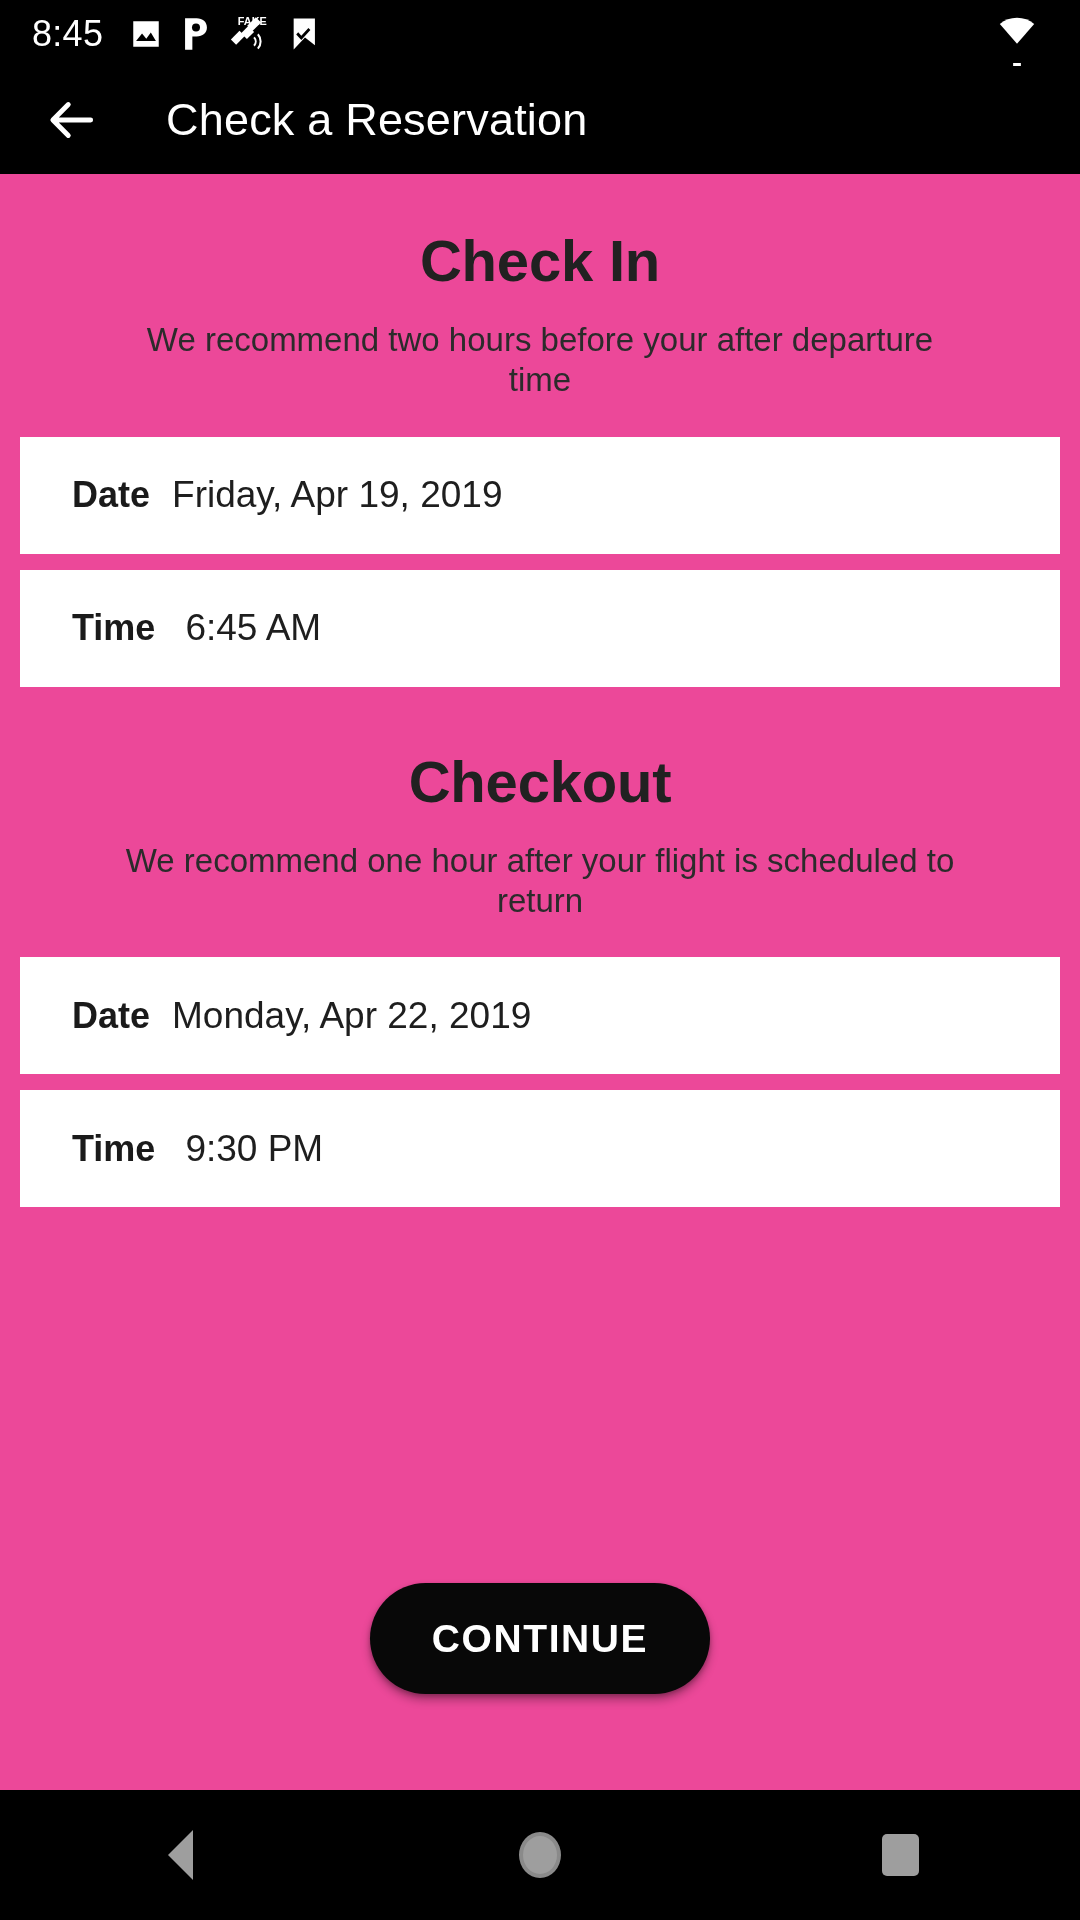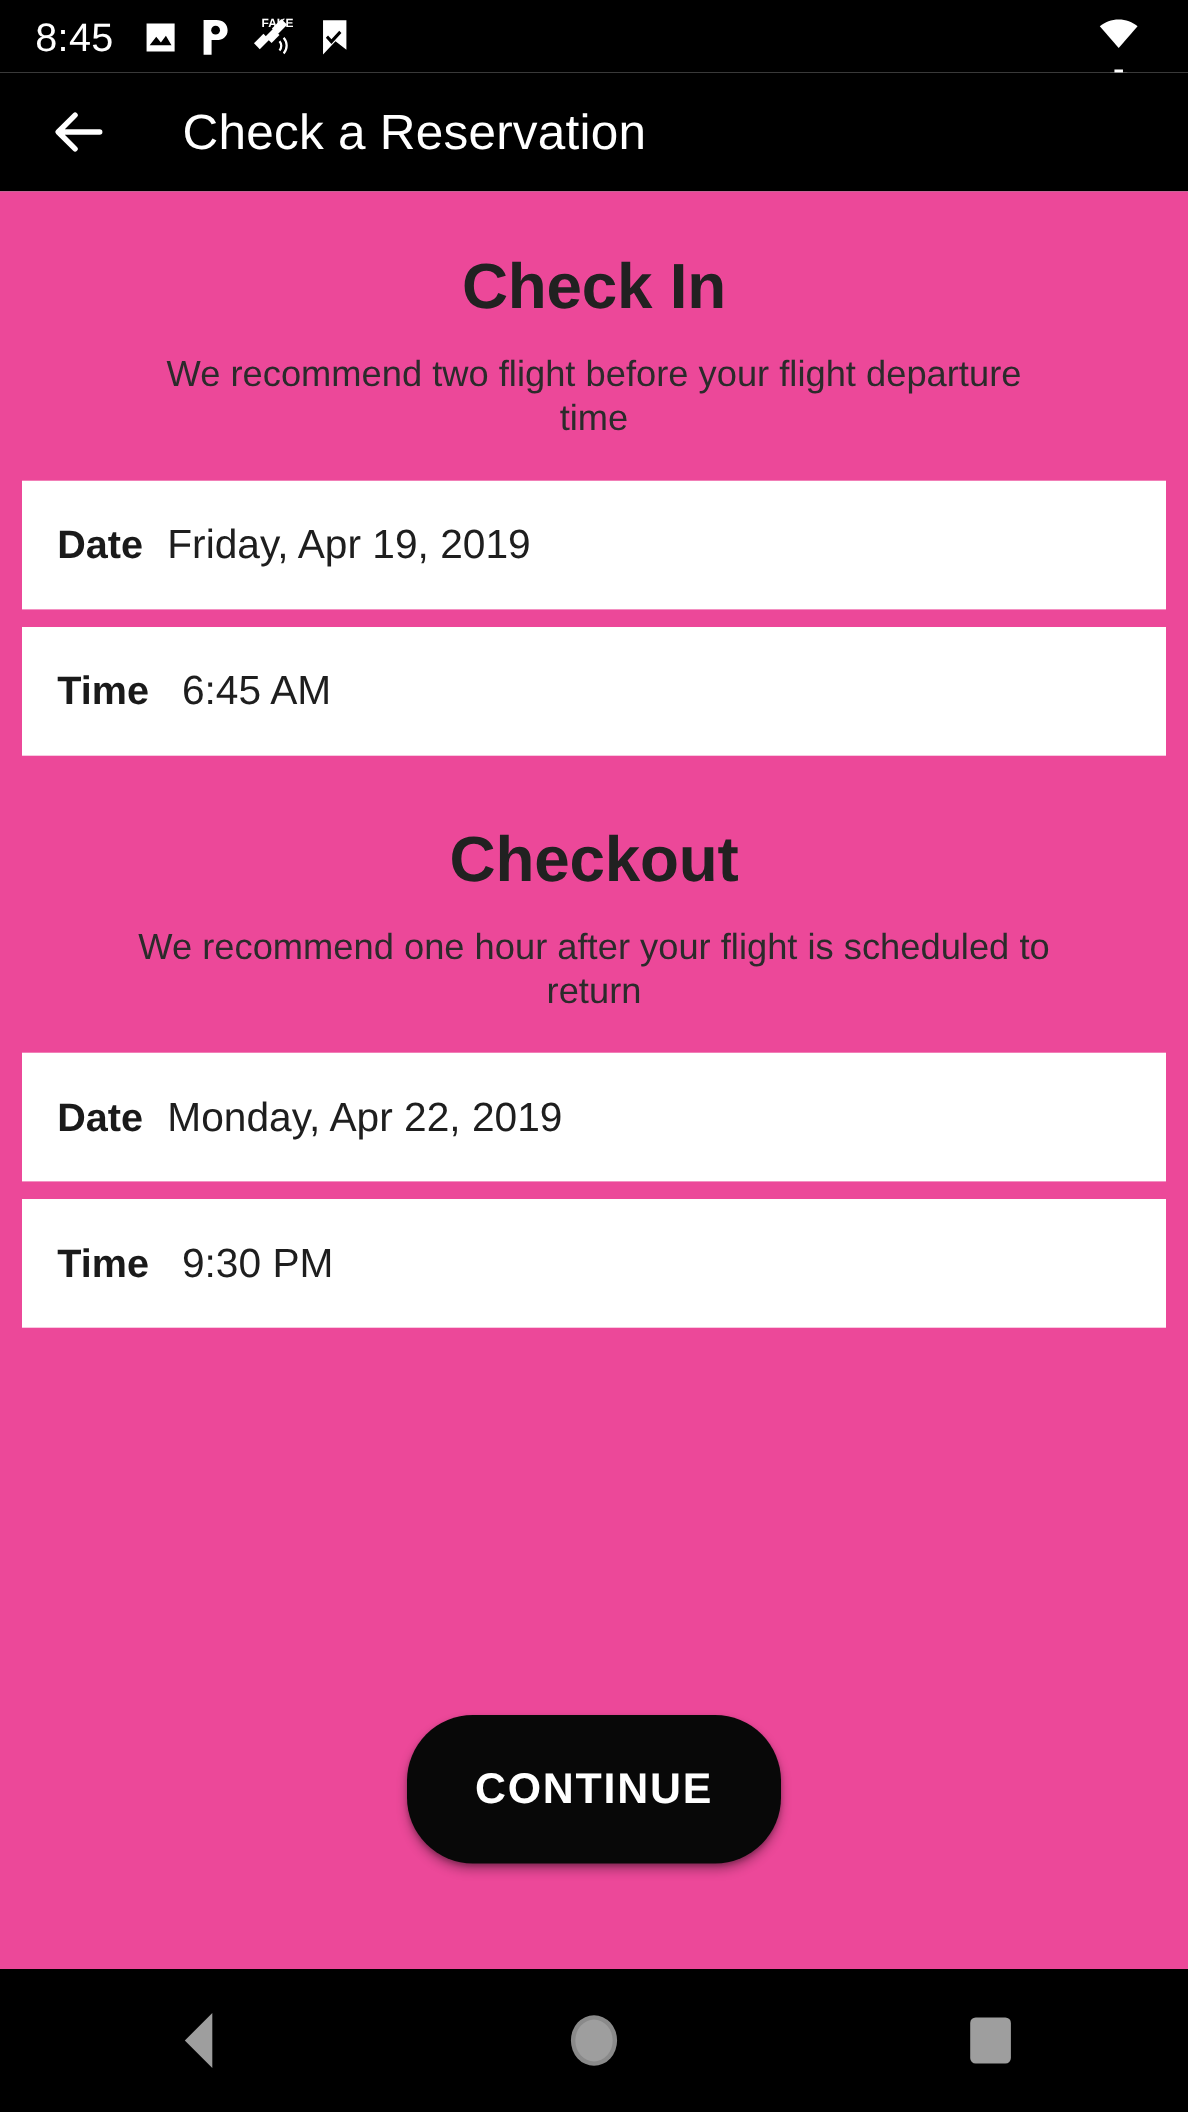--- a/index.html
+++ b/index.html
@@ -114,21 +114,21 @@
   .sec-checkout-sub  { margin-top: 30px; }
 
   .card-group { margin-top: 36px; }
 
   .field-card {
     background: #ffffff;
     margin: 0 20px;
     height: 117px;
     display: flex;
     align-items: center;
-    padding-left: 32px;
+    padding-left: 52px;
   }
   .field-card + .field-card { margin-top: 16px; }
 
   .field-label {
     font-size: 36px;
     font-weight: 700;
     color: #1a1a1a;
     flex: none;
   }
   .field-value {
@@ -147,21 +147,21 @@
     display: flex;
     justify-content: center;
     flex: none;
     margin-bottom: 96px;
   }
   .cta-button {
     background: #080808;
     color: #ffffff;
     border: none;
     border-radius: 60px;
-    height: 135px;
+    height: 111px;
     padding: 0 62px;
     font-family: "Liberation Sans", sans-serif;
     font-size: 39px;
     font-weight: 700;
     letter-spacing: 1.6px;
     box-shadow: 0 6px 10px rgba(0,0,0,0.30), 0 2px 4px rgba(0,0,0,0.22);
     cursor: pointer;
   }
 
   
@@ -267,21 +267,21 @@
     <svg width="56" height="56" viewBox="0 0 24 24">
       <path fill="none" stroke="#ffffff" stroke-width="2.1" stroke-linecap="round" stroke-linejoin="round" d="M20 12H4.2M10.4 5.4L3.8 12l6.6 6.6"></path>
     </svg>
   </div>
   <div class="app-bar-title">Check a Reservation</div>
 </div>
 
 <div class="content">
 
   <div class="section-heading sec-checkin-head">Check In</div>
-  <div class="section-sub sec-checkin-sub">We recommend two flight before your flight departure time</div>
+  <div class="section-sub sec-checkin-sub">We recommend two hours before your after departure time</div>
 
   <div class="card-group">
     <div class="field-card label-date">
       <span class="field-label">Date</span>
       <span class="field-value">Friday, Apr 19, 2019</span>
     </div>
     <div class="field-card label-time">
       <span class="field-label">Time</span>
       <span class="field-value">6:45 AM</span>
     </div>

